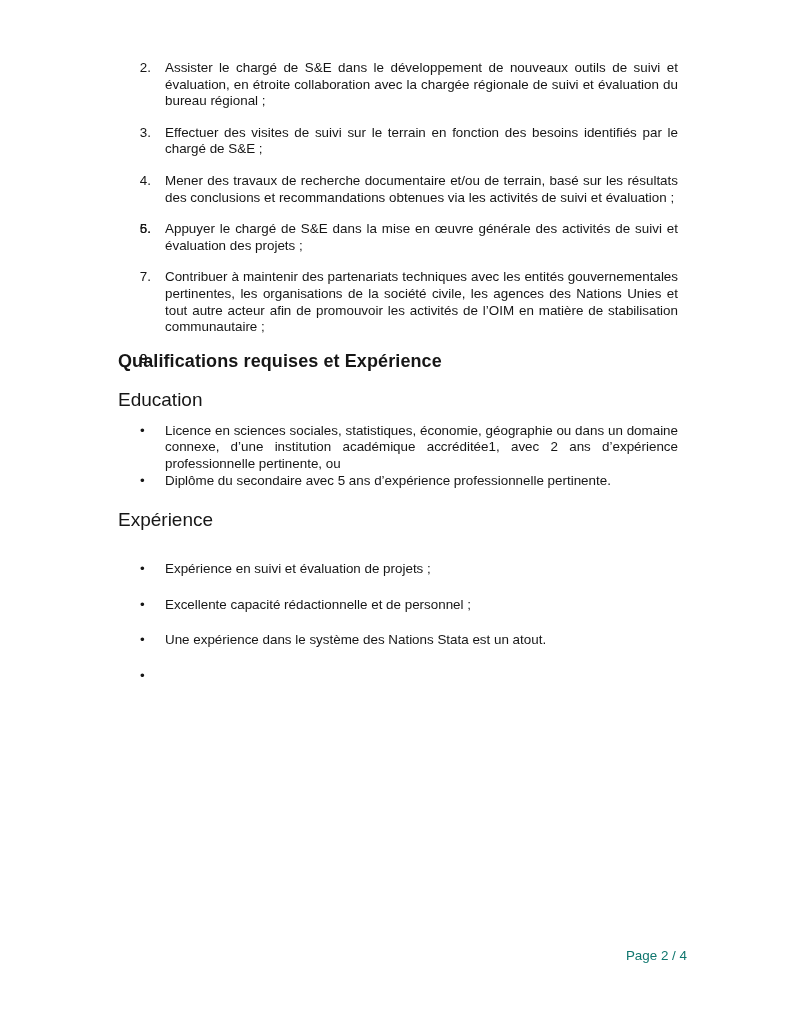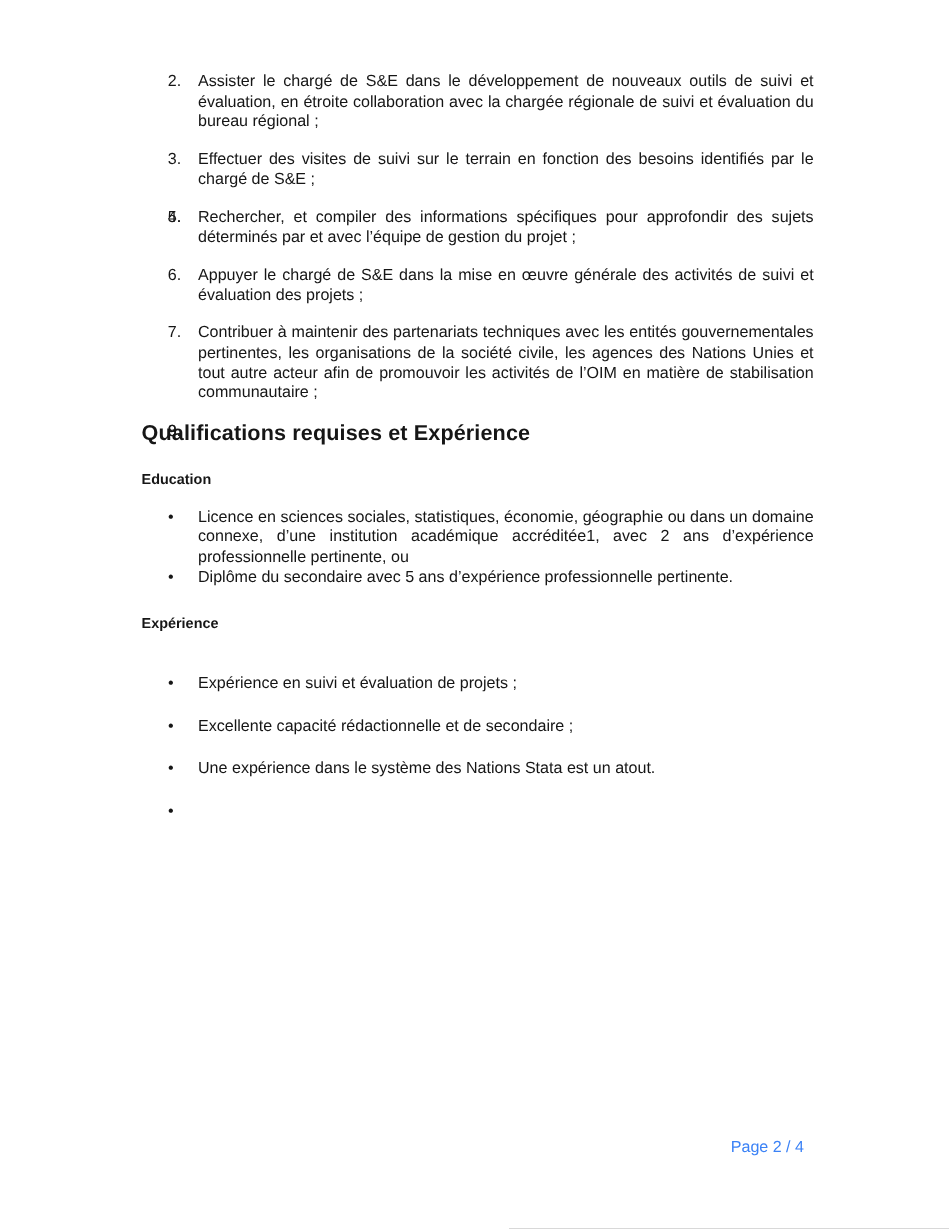--- a/index.html
+++ b/index.html
@@ -53,58 +53,58 @@
 
   .h-qualifications {
     margin: 4px 0 19px 0;
     font-size: 18px;
     line-height: 21px;
     font-weight: bold;
     letter-spacing: 0.1px;
   }
   .h-sub {
     margin: 0 0 15px 0;
-    font-size: 12px;
+    font-size: 19px;
     line-height: 17px;
-    font-weight: bold;
+    font-weight: normal;
   }
   .h-sub.experience {
     margin-top: 22px;
     margin-bottom: 33px;
   }
   .footer {
     position: absolute;
     top: 948px;
-    right: 121px;
+    right: 104px;
     font-size: 13.4px;
     line-height: 16px;
-    color: #3b82f6;
+    color: #0f766e;
   }
 </style>
 </head>
 <body>
 
 <div class="page">
   <div class="content">
 
     <div class="num-list">
       <div class="num-item">
         <span class="num">2.</span>
         <span class="txt">Assister le chargé de S&amp;E dans le développement de nouveaux outils de suivi et évaluation, en étroite collaboration avec la chargée régionale de suivi et évaluation du bureau régional ;</span>
       </div>
       <div class="num-item">
         <span class="num">3.</span>
         <span class="txt">Effectuer des visites de suivi sur le terrain en fonction des besoins identifiés par le chargé de S&amp;E ;</span>
       </div>
       <div class="num-item">
         <span class="num">4.</span>
+        <span class="txt">Mener des travaux de recherche documentaire et/ou de terrain, basé sur les résultats des conclusions et recommandations obtenues via les activités de suivi et évaluation ;</span>
       </div>
       <div class="num-item">
         <span class="num">5.</span>
-        <span class="txt">Rechercher, et compiler des informations spécifiques pour approfondir des sujets déterminés par et avec l’équipe de gestion du projet ;</span>
       </div>
       <div class="num-item">
         <span class="num">6.</span>
         <span class="txt">Appuyer le chargé de S&amp;E dans la mise en œuvre générale des activités de suivi et évaluation des projets ;</span>
       </div>
       <div class="num-item">
         <span class="num">7.</span>
         <span class="txt">Contribuer à maintenir des partenariats techniques avec les entités gouvernementales pertinentes, les organisations de la société civile, les agences des Nations Unies et tout autre acteur afin de promouvoir les activités de l’OIM en matière de stabilisation communautaire ;</span>
       </div>
       <div class="num-item">
@@ -132,21 +132,21 @@
 
     <div class="h-sub experience">Expérience</div>
 
     <div class="exp-list">
       <div class="bullet-item">
         <span class="bullet">•</span>
         <span class="txt">Expérience en suivi et évaluation de projets ;</span>
       </div>
       <div class="bullet-item">
         <span class="bullet">•</span>
-        <span class="txt">Excellente capacité rédactionnelle et de secondaire ;</span>
+        <span class="txt">Excellente capacité rédactionnelle et de personnel ;</span>
       </div>
       <div class="bullet-item">
         <span class="bullet">•</span>
         <span class="txt">Une expérience dans le système des Nations Stata est un atout.</span>
       </div>
       <div class="bullet-item">
         <span class="bullet">•</span>
       </div>
     </div>
 

